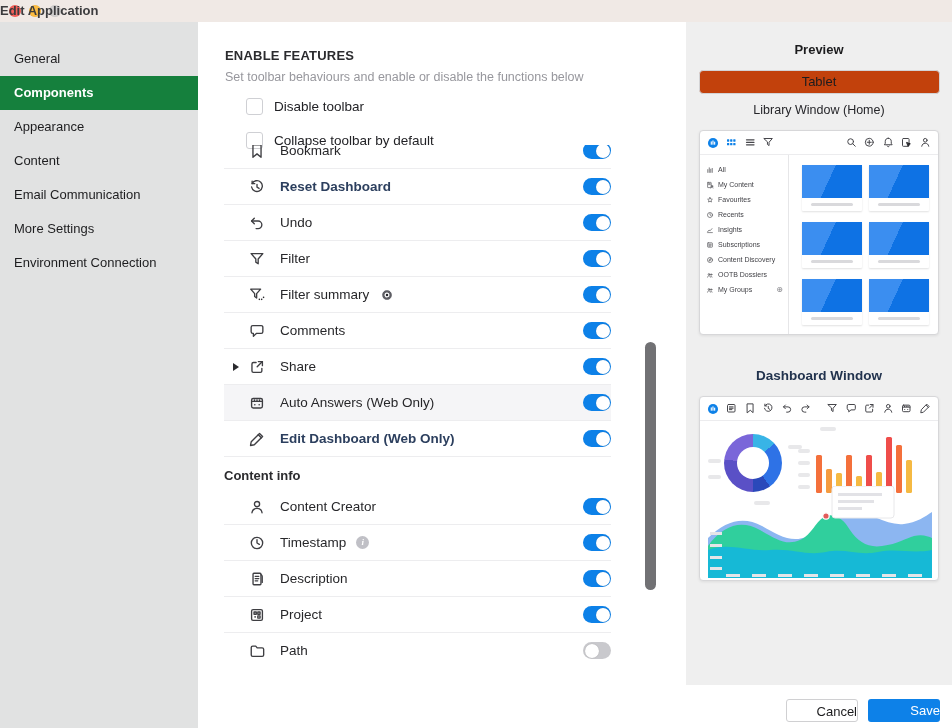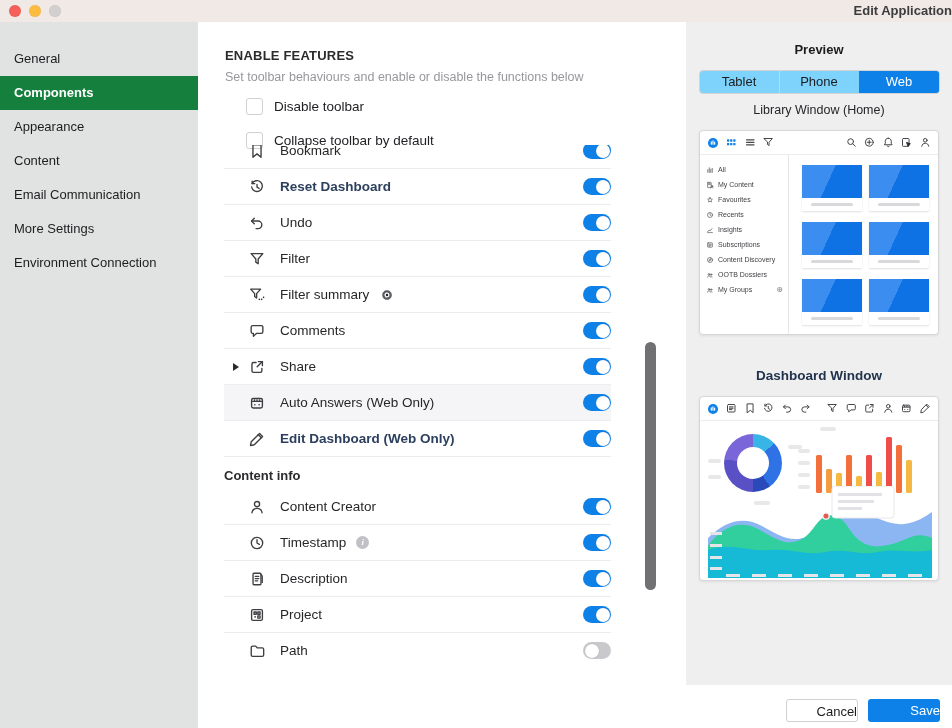--- a/index.html
+++ b/index.html
@@ -1,21 +1,21 @@
 <!DOCTYPE html>
 <html><head>
 <meta charset="utf-8">
 <style>
   html,body{margin:0;padding:0;}
   body{width:952px;height:728px;position:relative;background:#fff;
        font-family:"Liberation Sans","DejaVu Sans",sans-serif;color:#26262a;overflow:hidden;
        -webkit-font-smoothing:antialiased;}
   
   .titlebar{position:absolute;left:0;top:0;width:952px;height:22px;background:#f0e9e5;border-bottom:1px solid #d9d3d0;}
-  .titlebar .title{position:absolute;left:0;right:0;top:0;height:22px;line-height:22px;text-align:right;
+  .titlebar .title{position:absolute;left:0;right:0;top:0;height:22px;line-height:22px;text-align:left;
        font-size:13px;font-weight:700;color:#3c3c3e;}
   .lights{position:absolute;left:9px;top:5px;display:flex;gap:8px;}
   .tl{width:12px;height:12px;border-radius:50%;box-shadow:inset 0 0 1px rgba(0,0,0,.15);}
   .tl.red{background:#f6605a}.tl.yel{background:#fdbc40}.tl.gry{background:#d2d0cf}
   
   .sidebar{position:absolute;left:0;top:22px;width:236px;height:706px;background:#e1e2e2;padding-top:20px;box-sizing:border-box;}
   .side-item{height:34px;line-height:34px;padding-left:14px;font-size:13px;color:#1d1d1f;cursor:default;}
   .side-item.sel{background:#15803d;color:#fff;font-weight:700;}
   .side-item.hdr{font-weight:700;color:#2c3e57;font-size:13.5px;}
   
@@ -44,21 +44,21 @@
         box-shadow:0 0 1px rgba(0,0,0,.25);}
   .tgl.off{background:#c9c9cd}.tgl.off .knob{left:1.5px;right:auto;}
   .thumbbar{position:absolute;left:447px;top:320px;width:11px;height:248px;border-radius:6px;background:#717174;}
   
   svg.ic{width:18px;height:18px;flex:none;stroke:#3e3e42;fill:none;stroke-width:1.5;stroke-linecap:round;stroke-linejoin:round;}
   svg.gear{width:14px;height:14px;margin-left:11px;stroke:#5d5d63;fill:none;stroke-linecap:round;flex:none;}
   
   .rpanel{position:absolute;left:686px;top:22px;width:266px;height:663px;background:#efefef;box-sizing:border-box;}
   .ptitle{margin-top:20px;text-align:center;font-size:13px;font-weight:700;color:#1c1c1e;}
   .seg{display:flex;width:239px;height:22px;margin:13px auto 0;border:1px solid #d3d3d5;border-radius:4px;
-       overflow:hidden;background:#7dd3fc;}
+       overflow:hidden;background:#c2410c;flex-direction:column;}
   .seg .s{flex:1;text-align:center;line-height:22px;font-size:13px;color:#1c1c1e;}
   .seg .s + .s{border-left:1px solid #d3d3d5;}
   .seg .s.sel{background:#0d81e8;color:#fff;border-left-color:#0d81e8;}
   .subt{margin-top:9px;text-align:center;font-size:12.5px;color:#26262a;}
   .subt2{margin-top:33px;text-align:center;font-size:13.5px;font-weight:700;color:#22334e;}
   .card{width:240px;margin:13px auto 0;background:#fff;border:1px solid #d7d7d9;border-radius:4px;
         box-shadow:0 1px 3px rgba(0,0,0,.08);box-sizing:border-box;overflow:hidden;}
   .libcard{height:205px;}
   .dashcard{height:185px;}
   .ptool{height:23px;display:flex;align-items:center;gap:6px;padding:0 7px;border-bottom:1px solid #ececee;}

